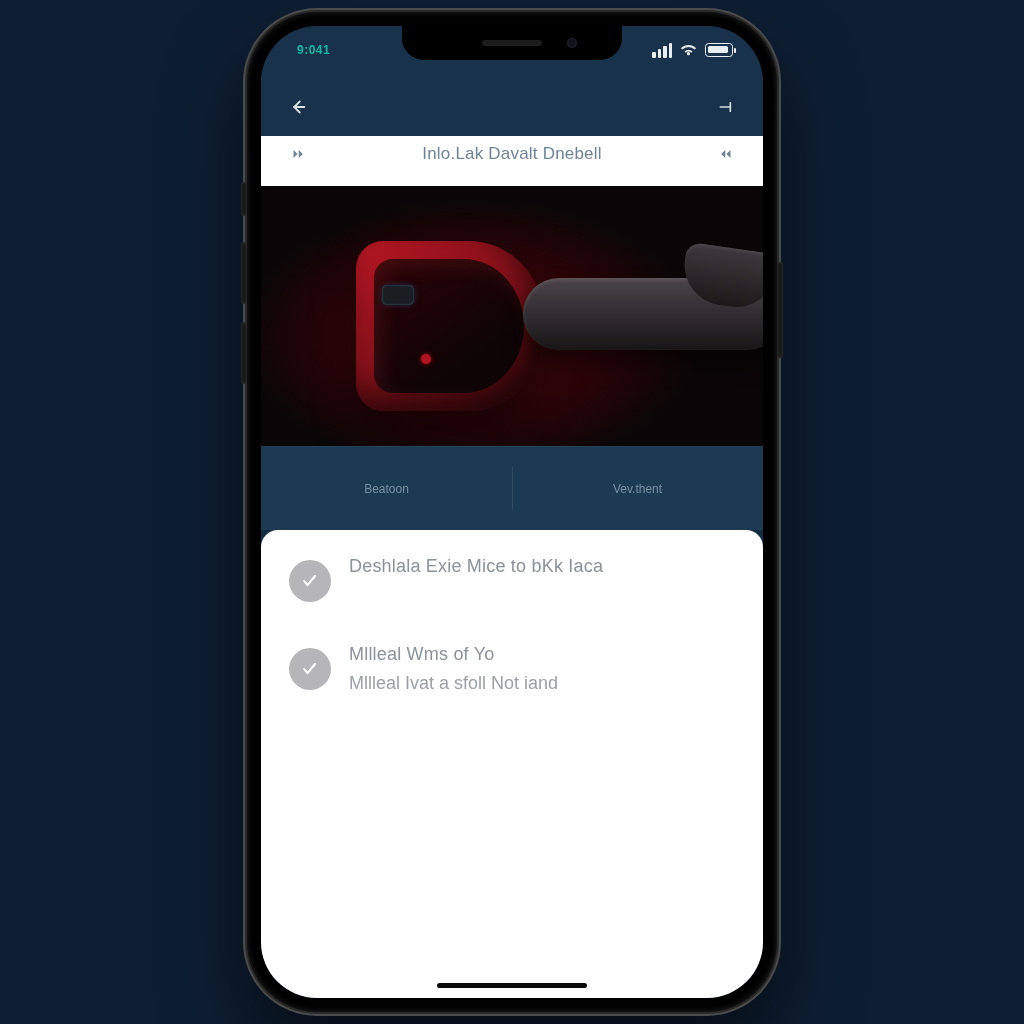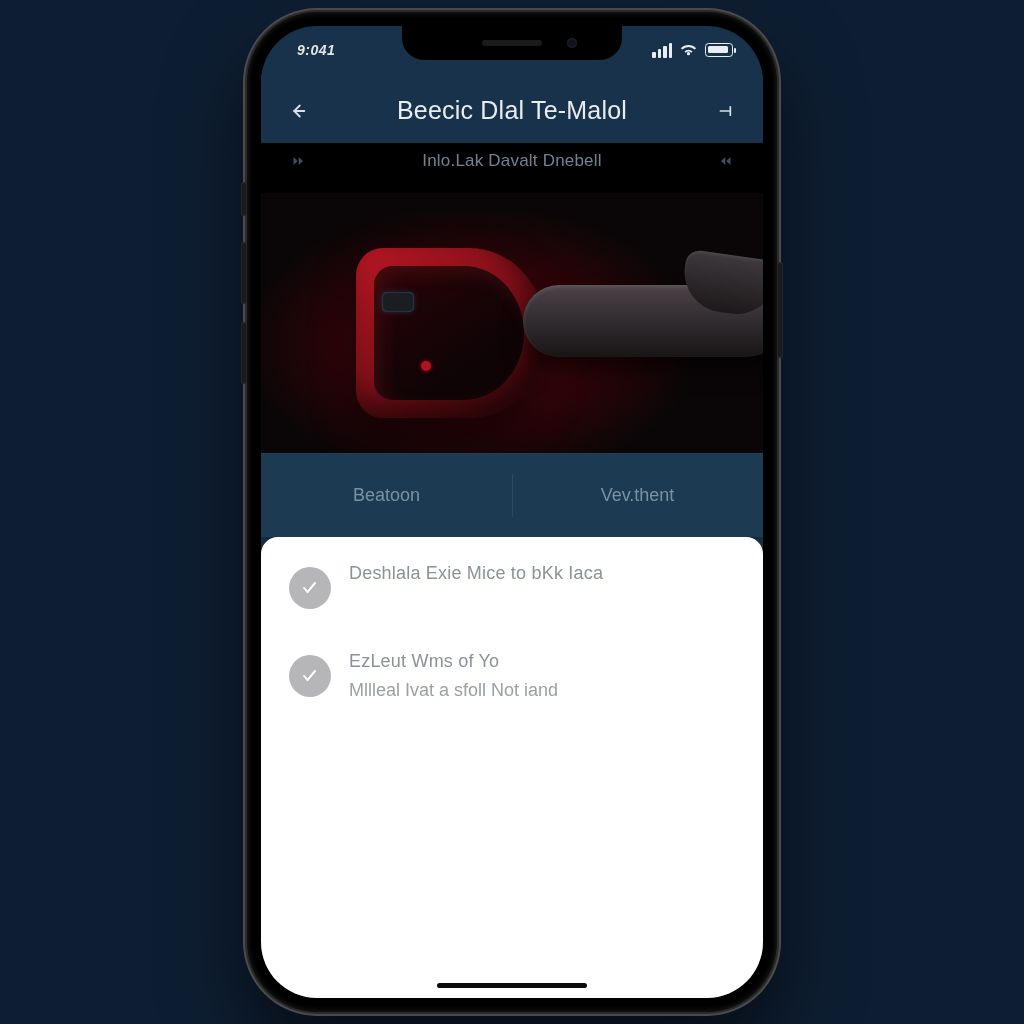--- a/index.html
+++ b/index.html
@@ -82,25 +82,24 @@
     box-shadow: inset 0 0 2px #335;
   }
 
   
   .status-bar {
     height: 48px;
     display: flex;
     align-items: center;
     justify-content: space-between;
     padding: 0 30px 0 36px;
-    color: #e5e5e5;
-    font-size: 14px;
+    color: #14b8a6;
+    font-size: 12px;
     font-weight: 600;
     letter-spacing: 0.5px;
-    font-style: italic;
   }
   .status-right {
     display: flex;
     align-items: center;
     gap: 7px;
   }
   .sig-bars { display:flex; align-items:flex-end; gap:2px; }
   .sig-bars span {
     width:3.5px; background:#e9eef2; border-radius:1px;
   }
@@ -141,21 +140,21 @@
     color: #e8edf1;
     letter-spacing: 0.2px;
   }
   .right-icon {
     width:28px; display:flex;align-items:center;justify-content:center;
     color:#d9e0e6;
   }
 
   
   .sub-row {
-    background:#000000;
+    background:#ffffff;
     display:flex; align-items:center; justify-content:space-between;
     padding: 8px 28px 22px 28px;
     color:#6e8495;
     font-size: 17px;
   }
   .sub-row .mini-ctrl { color:#4e6578; display:flex; }
   .sub-text { text-align:center; flex:1; font-weight:400; letter-spacing:0.2px; }
 
   
   .hero {
@@ -223,21 +222,21 @@
     background:#1d3a53;
     display:flex;
     height: 84px;
     border-top: 1px solid rgba(255,255,255,0.03);
     box-shadow: 0 8px 10px rgba(0,0,0,0.18);
   }
   .tab {
     flex:1;
     display:flex;align-items:center;justify-content:center;
     color:#7892a3;
-    font-size:18px;
+    font-size:12px;
     position:relative;
   }
   .tab + .tab::before{
     content:"";
     position:absolute;left:0;top:20px;bottom:20px;width:1px;
     background:rgba(255,255,255,0.08);
   }
 
   
   .content {
@@ -310,21 +309,20 @@
       </div>
     </div>
 
     <div class="header">
       <div class="back-btn">
         <svg width="22" height="22" viewBox="0 0 24 24" fill="none" stroke="currentColor" stroke-width="2" stroke-linecap="round">
             <path d="M15 6l-6 6 6 6"></path>
             <path d="M9 12h11"></path>
           </svg>
       </div>
-      <div class="page-title">Beecic Dlal Te-Malol</div>
       <div class="right-icon">
         <svg width="20" height="20" viewBox="0 0 24 24" fill="none" stroke="currentColor" stroke-width="2" stroke-linecap="round">
             <path d="M4 12h12"></path>
             <path d="M16 7v10"></path>
           </svg>
       </div>
     </div>
 
     <div class="sub-row">
       <span class="mini-ctrl">
@@ -368,21 +366,21 @@
         </div>
       </div>
 
       <div class="list-item">
         <div class="check">
           <svg width="20" height="20" viewBox="0 0 24 24" fill="none" stroke="#fff" stroke-width="2.4" stroke-linecap="round" stroke-linejoin="round">
               <path d="M5 12l4 5 9-11"></path>
             </svg>
         </div>
         <div>
-          <div class="item-title">EzLeut Wms of Yo</div>
+          <div class="item-title">Mllleal Wms of Yo</div>
           <div class="item-sub">Mllleal Ivat a sfoll Not iand</div>
         </div>
       </div>
 
     </div>
 
     <div class="home-ind"></div>
   </div>
 </div>
 

